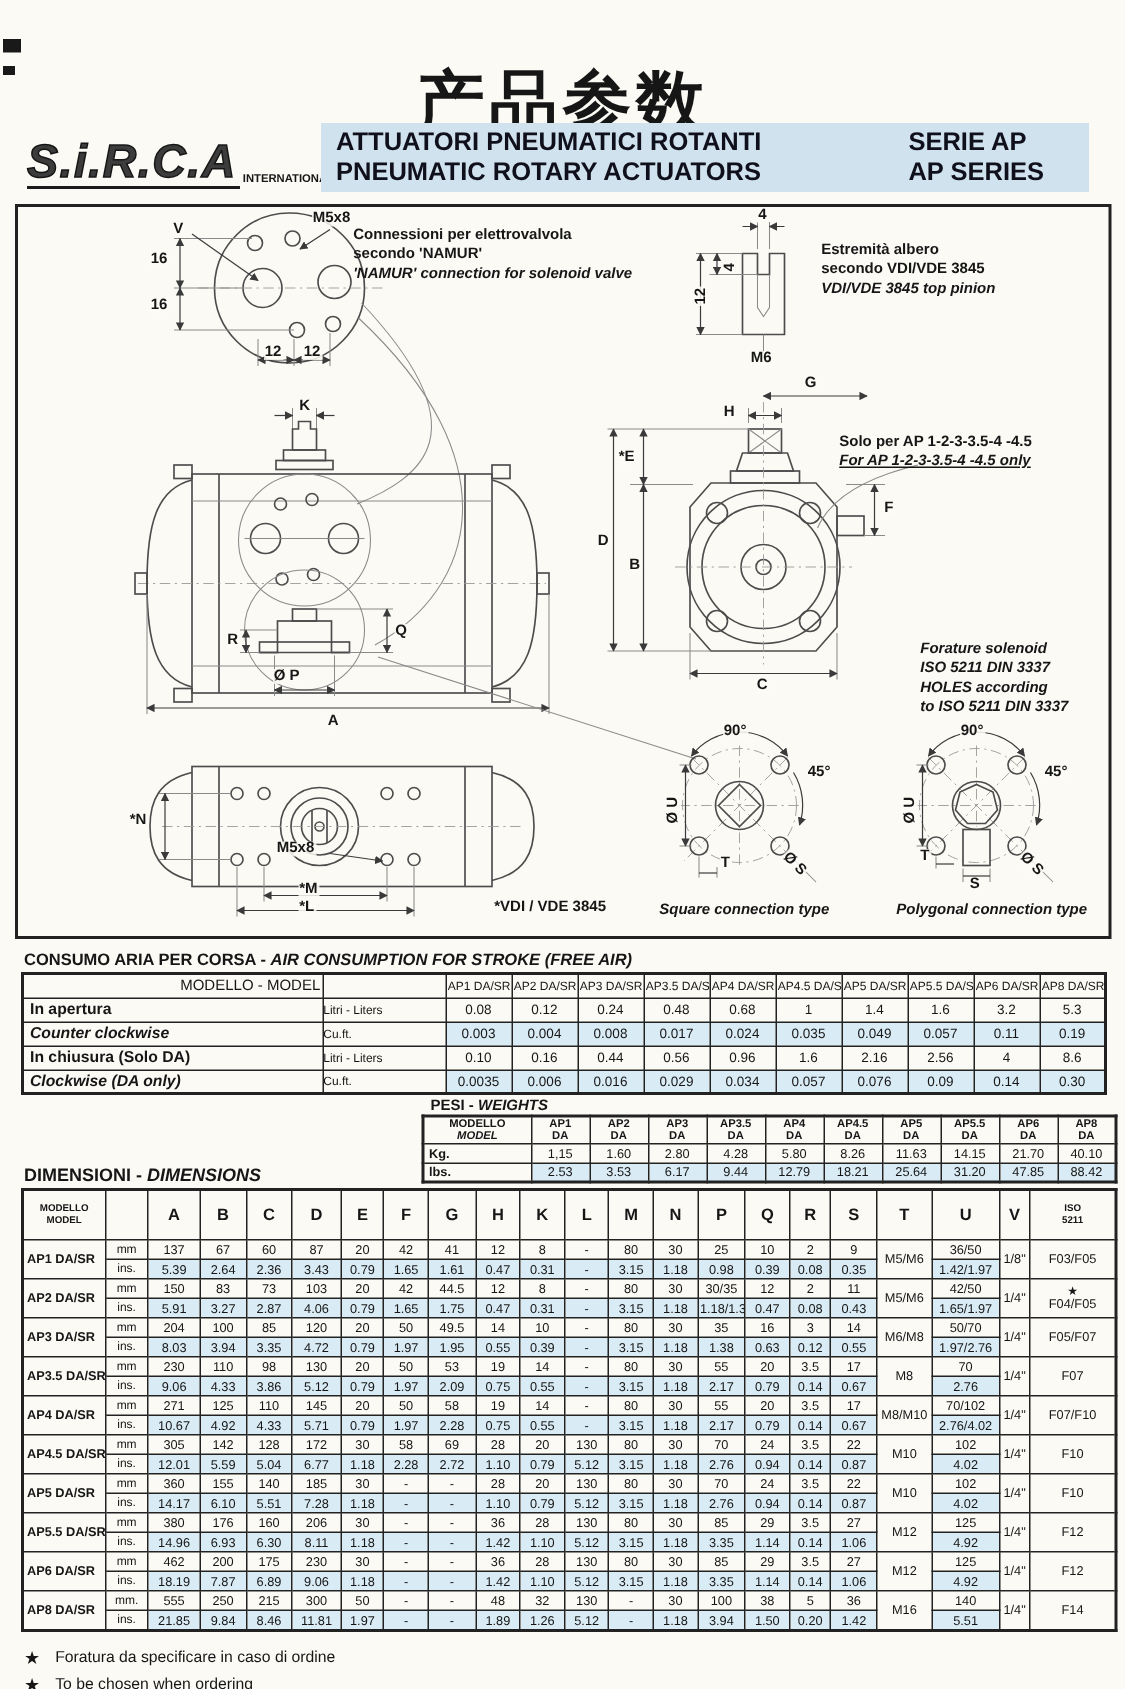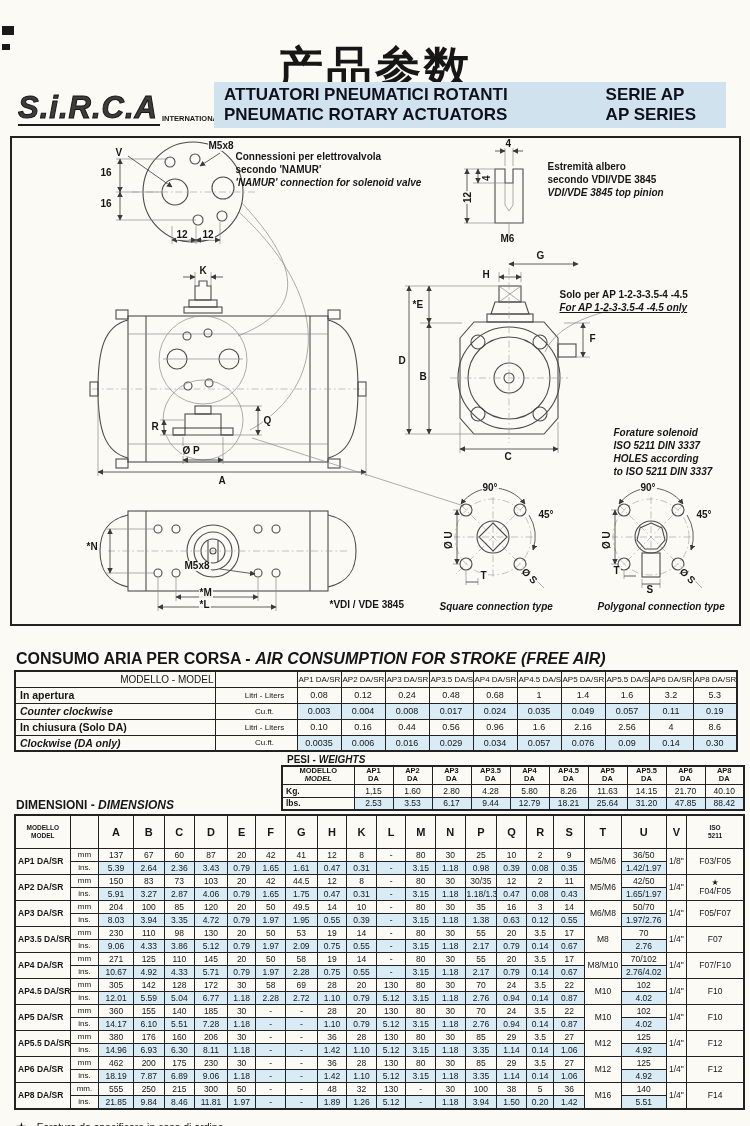--- a/index.html
+++ b/index.html
@@ -28,28 +28,28 @@
   .dl{position:absolute;font-size:10px;font-weight:bold;white-space:nowrap;line-height:1;background:rgba(251,250,245,.85);padding:0 1px;}
   .dl.rot{transform:rotate(-90deg);transform-origin:left top;}
   .dl.rot45{transform:rotate(45deg);transform-origin:left top;}
   .dn{position:absolute;font-size:10px;font-weight:bold;line-height:1.3;white-space:nowrap;}
   .it{font-style:italic;}
   .u{text-decoration:underline;}
   
   table{border-collapse:collapse;table-layout:fixed;}
   th,td{border:1px solid #222;text-align:center;padding:0 1px;overflow:hidden;white-space:nowrap;font-weight:normal;}
   .shade{background:#d9ebf4;}
-  .sec-title{font-weight:bold;font-size:16px;margin:24px 0 2px 16px;}
+  .sec-title{font-weight:bold;font-size:11px;margin:8px 0 2px 16px;}
   
   .ct{width:722px;margin:2px 0 0 14px;border:2px solid #222;}
   .ct tr{height:16px;}
   .ct th{font-size:8px;font-weight:normal;text-align:right;}
   .ct td{font-size:9px;}
   .ct .ct-lbl{text-align:left;font-weight:bold;font-size:10.5px;padding-left:4px;}
-  .ct .ct-unit{font-size:8px;text-align:center;padding-left:18px;}
+  .ct .ct-unit{font-size:8px;text-align:left;padding-left:0;}
   .ct .ct-modelh{font-size:10px;}
   
   .mid{position:relative;height:62px;}
   .wt-title{position:absolute;left:287px;top:2px;font-weight:bold;font-size:10px;}
   .wt{position:absolute;left:281px;top:13px;width:462px;border:2px solid #222;}
   .wt tr{height:13px;}
   .wt th{font-size:7.5px;font-weight:bold;line-height:1.1;}
   .wt td{font-size:8.5px;}
   .wt .wt-lbl{text-align:left;font-weight:bold;padding-left:3px;font-size:8.5px;}
   .dim-title{position:absolute;left:16px;bottom:2px;font-weight:bold;font-size:12px;}

